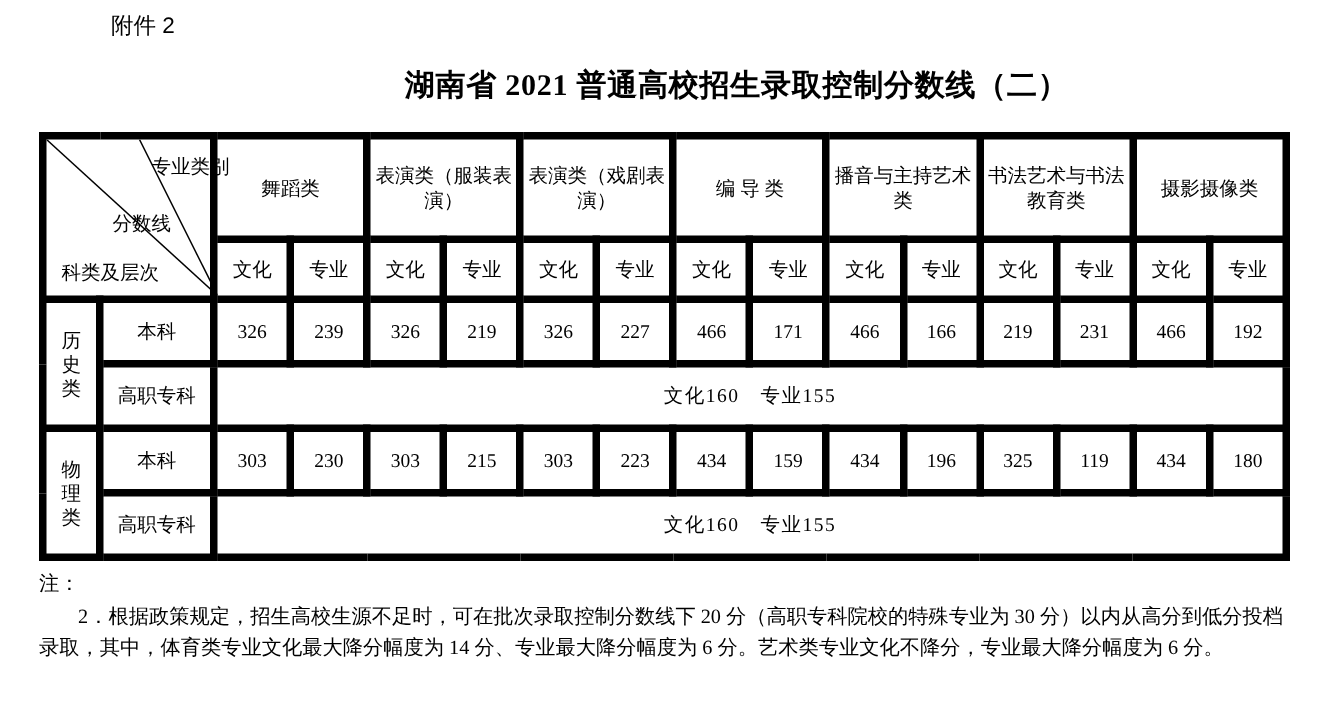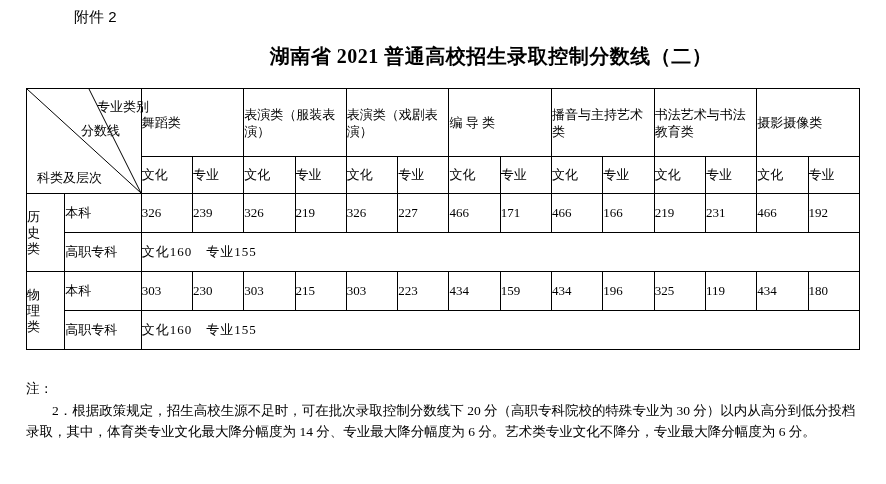--- a/index.html
+++ b/index.html
@@ -40,21 +40,22 @@
     left: 26px;
     top: 88px;
     width: 834px;
   }
   table.score {
     border-collapse: collapse;
     width: 834px;
     table-layout: fixed;
   }
   table.score td {
-    border: 1px solid #000000;
+    border: 5px solid #000000;
+    text-align: center;
     vertical-align: middle;
     font-size: 13px;
     padding: 0;
   }
   .corner-cell {
     position: relative;
     height: 104px;
     padding: 0 !important;
   }
   .corner-cell svg {
@@ -66,22 +67,21 @@
     position: absolute;
     font-size: 13px;
     white-space: nowrap;
   }
   .corner-cell .lbl-major {
     left: 70px;
     top: 9px;
   }
   .corner-cell .lbl-score {
     left: 44px;
-    top: 33px;
-    margin-left: 10px;
+    top: 47px;
   }
   .corner-cell .lbl-subject {
     left: 10px;
     top: 80px;
   }
   .group-head {
     height: 56px;
     line-height: 17px;
     font-size: 13px;
   }

